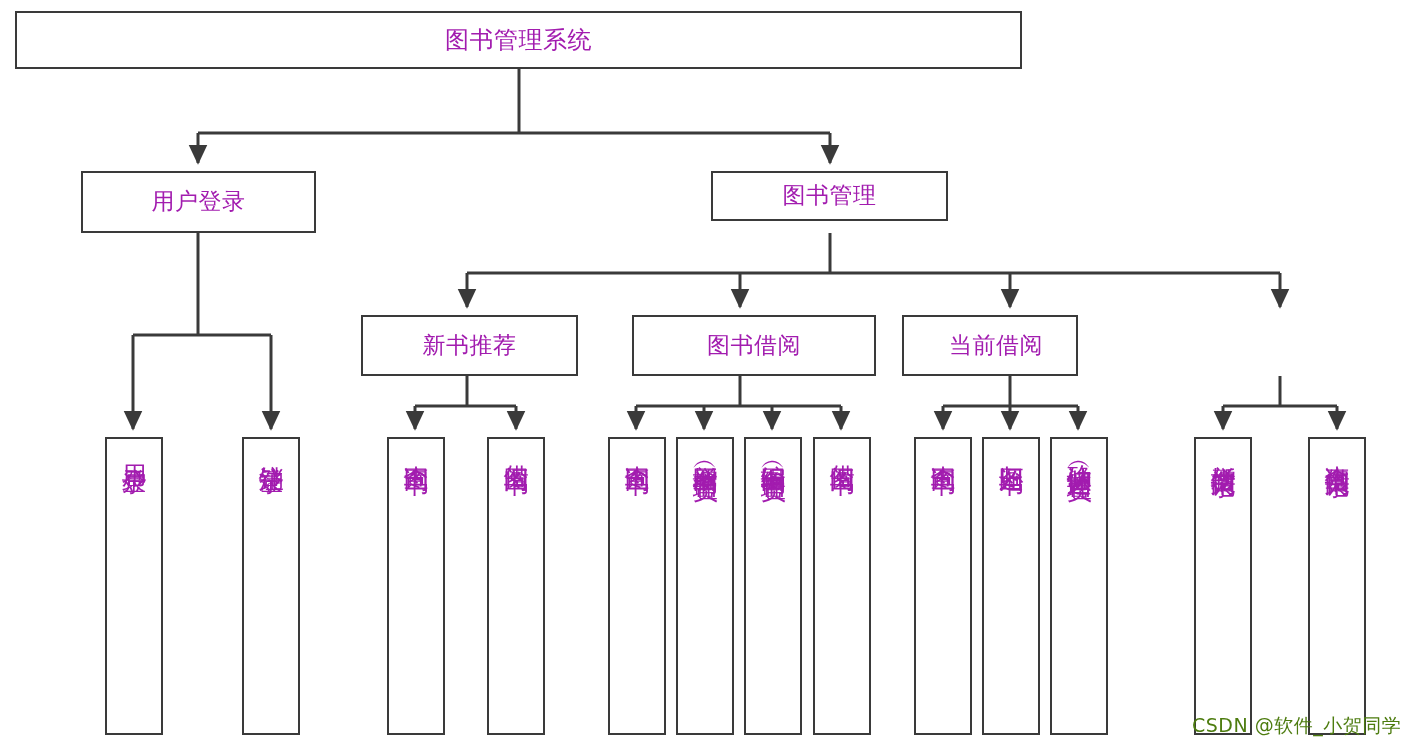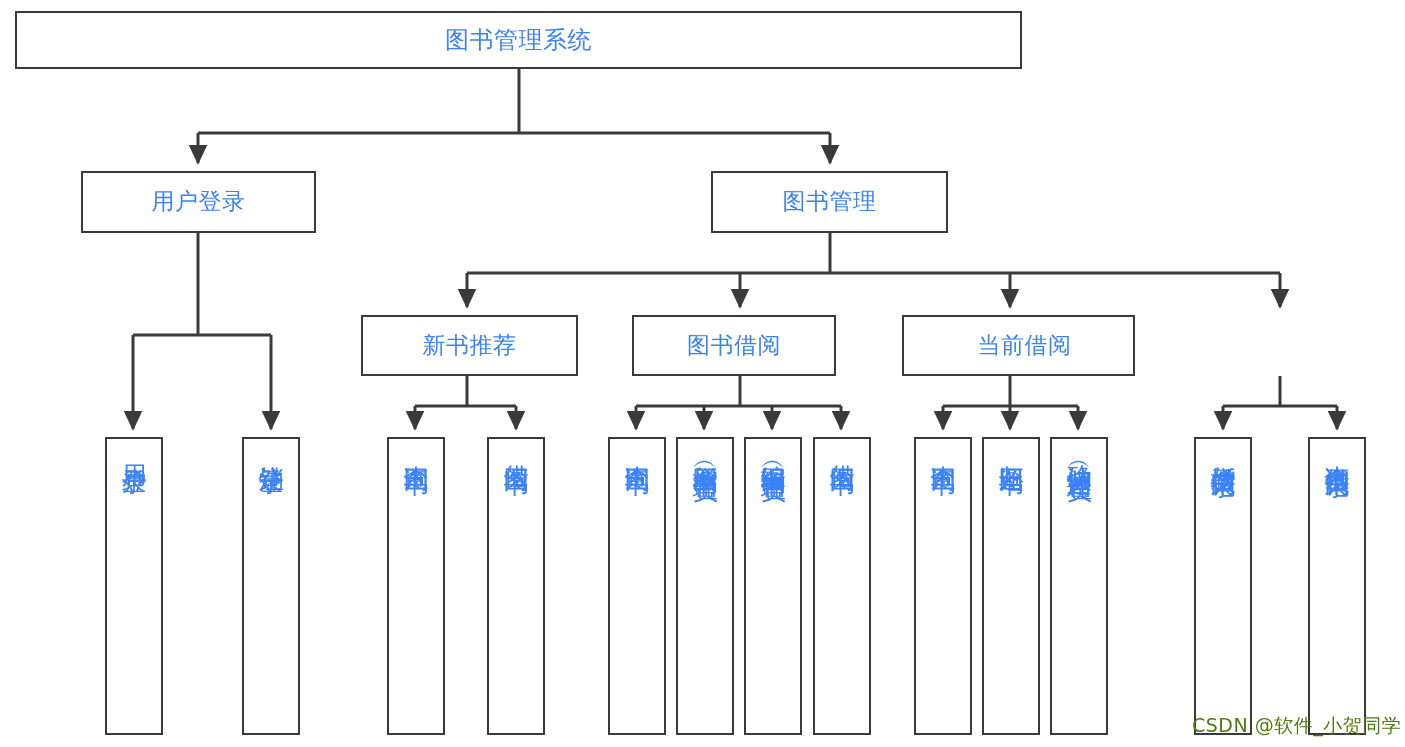--- a/index.html
+++ b/index.html
@@ -27,21 +27,21 @@
     pointer-events: none;
   }
   .node {
     position: absolute;
     box-sizing: border-box;
     background: #ffffff;
     border: 2px solid #3a3a3a;
     display: flex;
     align-items: center;
     justify-content: center;
-    color: #3b82f6;
+    color: #a21caf;
   }
   .node .label {
     display: block;
     text-align: center;
     line-height: 1.18;
     letter-spacing: 0.5px;
   }
   
   .node.horiz .label {
     font-size: 23px;
@@ -128,31 +128,31 @@
     </g>
   </svg>
 
   <div class="node horiz root" style="left:15px; top:11px; width:1007px; height:58px;">
     <span class="label">图书管理系统</span>
   </div>
 
   <div class="node horiz" style="left:81px; top:171px; width:235px; height:62px;">
     <span class="label">用户登录</span>
   </div>
-  <div class="node horiz" style="left:711px; top:171px; width:237px; height:62px;align-items:center;">
+  <div class="node horiz" style="left:711px; top:171px; width:237px; height:50px;align-items:center;">
     <span class="label">图书管理</span>
   </div>
 
   <div class="node horiz" style="left:361px; top:315px; width:217px; height:61px;">
     <span class="label">新书推荐</span>
   </div>
-  <div class="node horiz" style="left:632px; top:315px; width:204px; height:61px;">
+  <div class="node horiz" style="left:632px; top:315px; width:244px; height:61px;">
     <span class="label">图书借阅</span>
   </div>
-  <div class="node horiz" style="left:902px; top:315px; width:233px; height:61px;padding-left:12px;">
+  <div class="node horiz" style="left:902px; top:315px; width:176px; height:61px;padding-left:12px;">
     <span class="label">当前借阅</span>
   </div>
 
   <div class="node vert" style="left:105px; top:437px; width:58px; height:298px;">
     <span class="label">用户登录</span>
   </div>
   <div class="node vert" style="left:242px; top:437px; width:58px; height:298px;">
     <span class="label">注销登录</span>
   </div>
 

